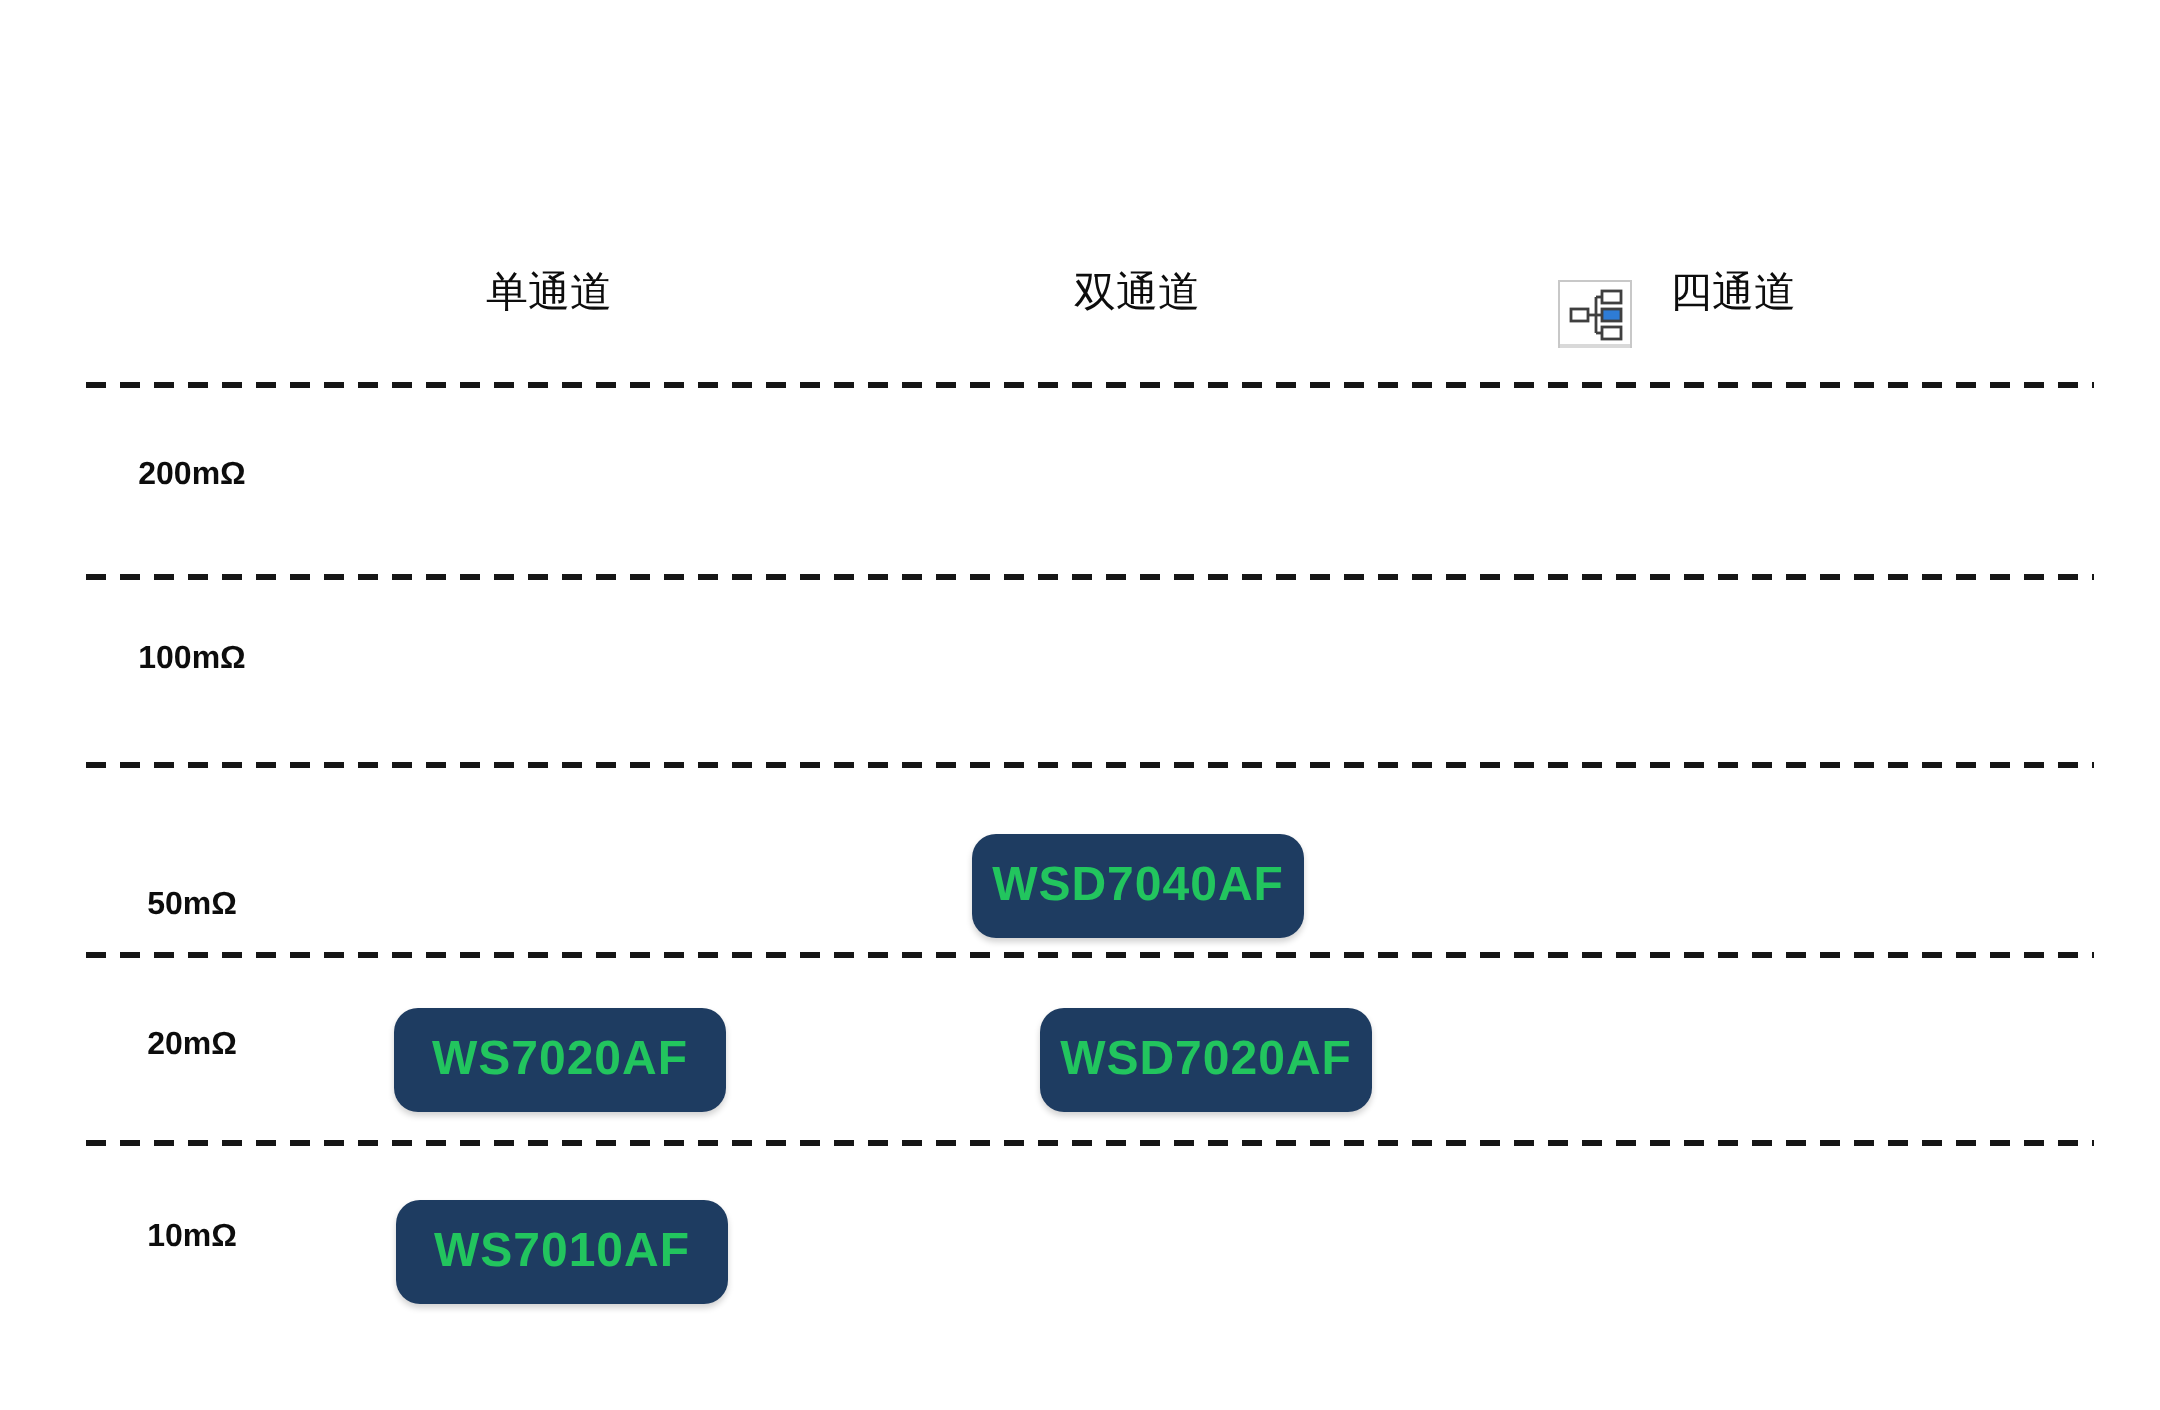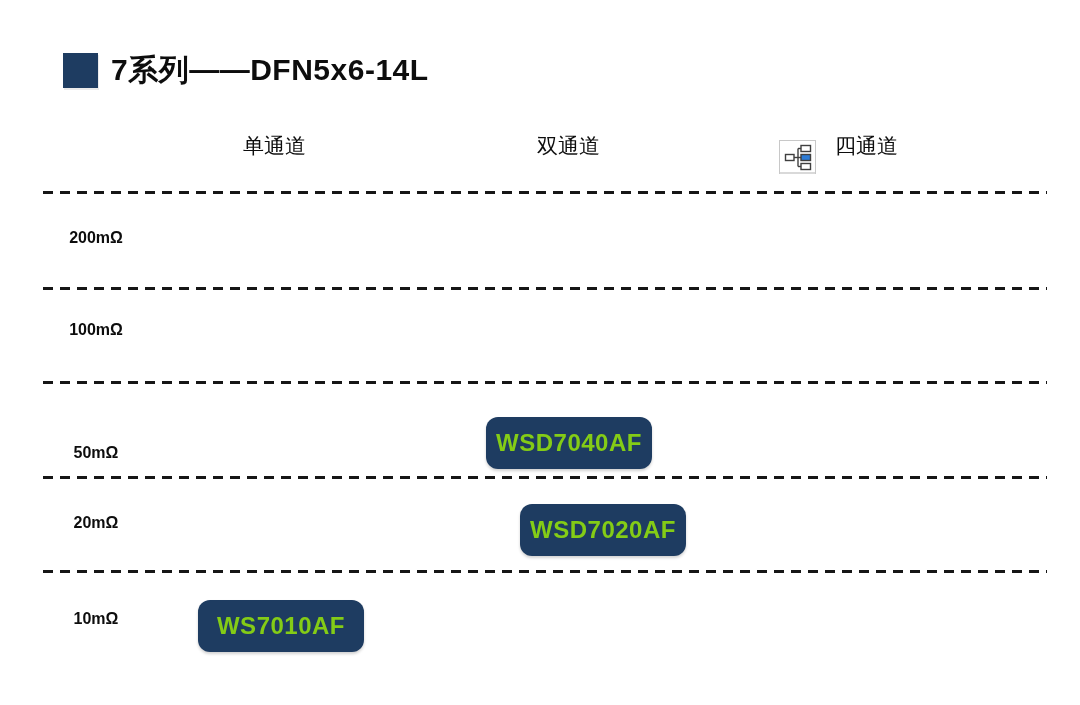--- a/index.html
+++ b/index.html
@@ -33,38 +33,34 @@
     font-size:16px;font-weight:700;line-height:24px;white-space:nowrap;
   }
   .row-label.r1{top:226px;}
   .row-label.r2{top:318px;text-align:center;}
   .row-label.r3{top:441px;}
   .row-label.r4{top:511px;}
   .row-label.r5{top:607px;}
   
   .part{
     position:absolute;width:166px;height:52px;background:#1E3C61;border-radius:12px;
-    color:#84cc16;font-size:24px;font-weight:700;letter-spacing:0.5px;
+    color:#22c55e;font-size:24px;font-weight:700;letter-spacing:0.5px;
     display:flex;align-items:center;justify-content:center;white-space:nowrap;
     box-shadow:0 2px 3px rgba(0,0,0,0.18);
   }
   .part.p-wsd7040af{left:486px;top:417px;}
   .part.p-ws7020af{left:197px;top:504px;}
   .part.p-wsd7020af{left:486px;top:504px;margin-left:34px;}
   .part.p-ws7010af{left:198px;top:600px;}
 </style>
 </head>
 <body>
 
 <div class="canvas">
 
-  <div class="title-row">
-    <div class="title-square"></div>
-    <div class="title-text">7系列——DFN5x6-14L</div>
-  </div>
 
   <div class="col-header c1">单通道</div>
   <div class="col-header c2">双通道</div>
   <span class="chart-icon">
     <svg width="37" height="35" viewBox="0 0 37 35" xmlns="http://www.w3.org/2000/svg">
       <rect x="0.5" y="0.5" width="36" height="33" fill="#ffffff" stroke="#c8c8c8" stroke-width="1"></rect>
       <rect x="1" y="32" width="35" height="2" fill="#d9d9d9"></rect>
       <rect x="6.5" y="14.5" width="8.5" height="6" fill="#ffffff" stroke="#3f3f3f" stroke-width="1.4"></rect>
       <line x1="15" y1="17.5" x2="19" y2="17.5" stroke="#3f3f3f" stroke-width="1.4"></line>
       <line x1="19" y1="8.5" x2="19" y2="26.5" stroke="#3f3f3f" stroke-width="1.4"></line>
@@ -84,16 +80,17 @@
   <div class="dash d4"></div>
   <div class="dash d5"></div>
 
   <div class="row-label r1">200mΩ</div>
   <div class="row-label r2">100mΩ</div>
   <div class="row-label r3">50mΩ</div>
   <div class="row-label r4">20mΩ</div>
   <div class="row-label r5">10mΩ</div>
 
   <div class="part p-wsd7040af">WSD7040AF</div>
+  <div class="part p-ws7020af">WS7020AF</div>
   <div class="part p-wsd7020af">WSD7020AF</div>
   <div class="part p-ws7010af">WS7010AF</div>
 
 </div>
 
 </body></html>

